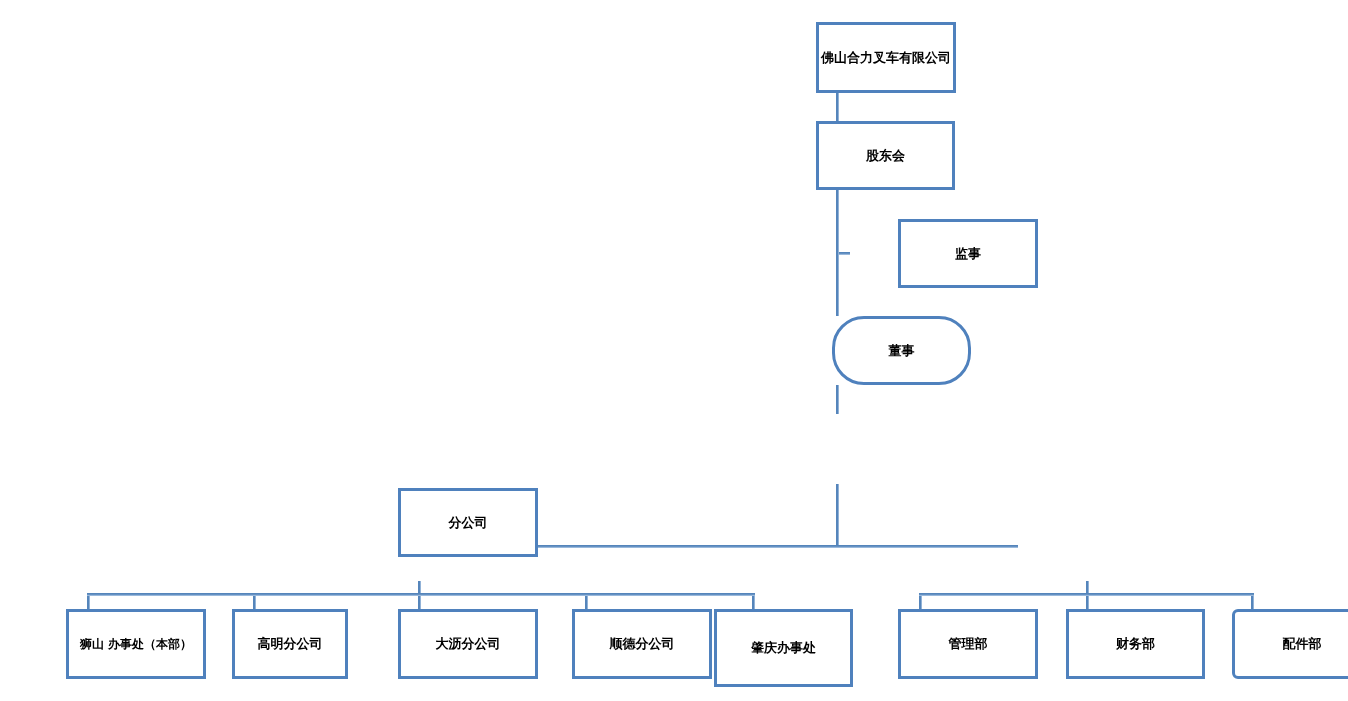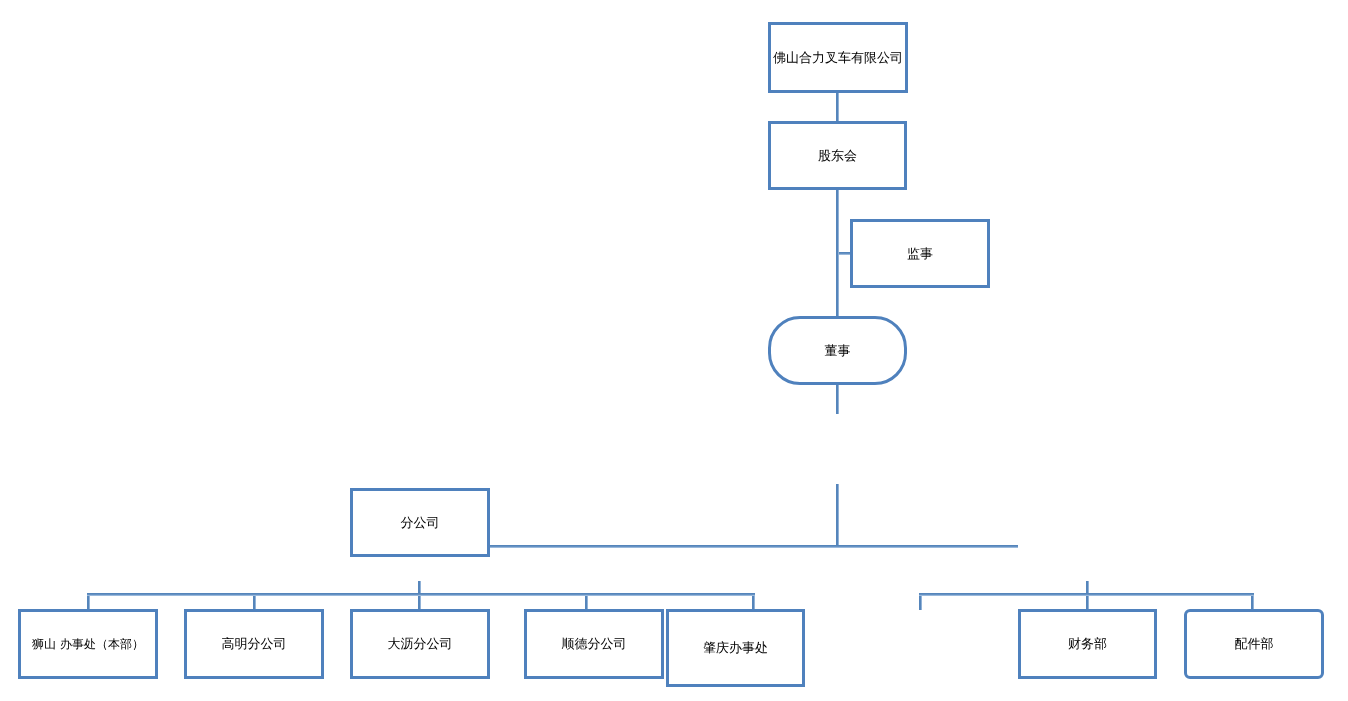--- a/index.html
+++ b/index.html
@@ -17,23 +17,24 @@
     font-family:"DejaVu Sans","Liberation Sans",sans-serif;
     overflow:hidden;
   }
   .node{
     position:absolute;
     box-sizing:border-box;
     border:3px solid var(--border);
     background:#ffffff;
     display:flex;align-items:center;justify-content:center;
     text-align:center;
-    font-size:13px;font-weight:normal;color:var(--text);
+    font-size:13px;font-weight:bold;color:var(--text);
     line-height:1.2;
     white-space:nowrap;
+    margin-left:48px;
   }
   .hline{
     position:absolute;height:3px;
     background:linear-gradient(to bottom,var(--conn) 0%,var(--conn) 40%,var(--conn-light) 100%);
   }
   .vline{
     position:absolute;width:3px;
     background:linear-gradient(to right,var(--conn) 0%,var(--conn) 55%,var(--conn-light) 100%);
   }
 </style>
@@ -62,34 +63,35 @@
   <div class="vline" style="left:919px;top:596px;height:14px;"></div>
   <div class="vline" style="left:1086px;top:596px;height:14px;"></div>
   <div class="vline" style="left:1251px;top:596px;height:14px;"></div>
 
   <div class="node" style="left:768px;top:22px;width:140px;height:71px;">佛山合力叉车有限公司</div>
 
   <div class="node" style="left:768px;top:121px;width:139px;height:69px;">股东会</div>
 
   <div class="node" style="left:850px;top:219px;width:140px;height:69px;">监事</div>
 
-  <div class="node" style="left:768px;top:316px;width:139px;height:69px;border-radius:32px;">董事</div>
+  <div class="node" style="left:784px;top:316px;width:139px;height:69px;border-radius:32px;">董事</div>
 
 
   <div class="node" style="left:350px;top:488px;width:140px;height:69px;">分公司</div>
 
 
   <div class="node" style="left:18px;top:609px;width:140px;height:70px;font-size:12px;">狮山 办事处（本部）</div>
 
-  <div class="node" style="left:184px;top:609px;width:140px;height:70px;">高明分公司</div>
+  <div class="node" style="left:184px;top:609px;width:116px;height:70px;">高明分公司</div>
 
   <div class="node" style="left:350px;top:609px;width:140px;height:70px;">大沥分公司</div>
 
   <div class="node" style="left:524px;top:609px;width:140px;height:70px;">顺德分公司</div>
 
   <div class="node" style="left:666px;top:609px;width:139px;height:78px;">肇庆办事处</div>
 
+  <div class="node" style="left:850px;top:609px;width:140px;height:70px;">管理部</div>
 
   <div class="node" style="left:1018px;top:609px;width:139px;height:70px;">财务部</div>
 
   <div class="node" style="left:1184px;top:609px;width:140px;height:70px;border-radius:6px;">配件部</div>
 
 </div>
 
 </body></html>

